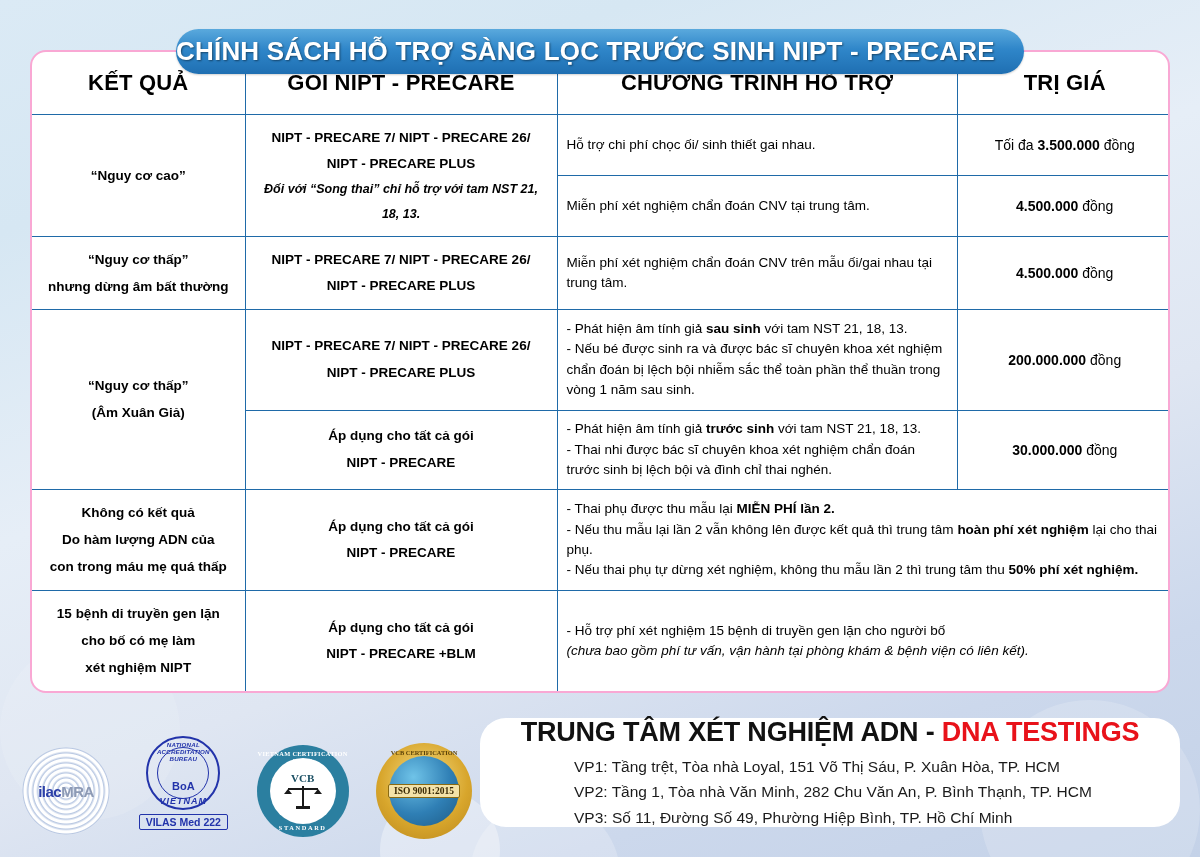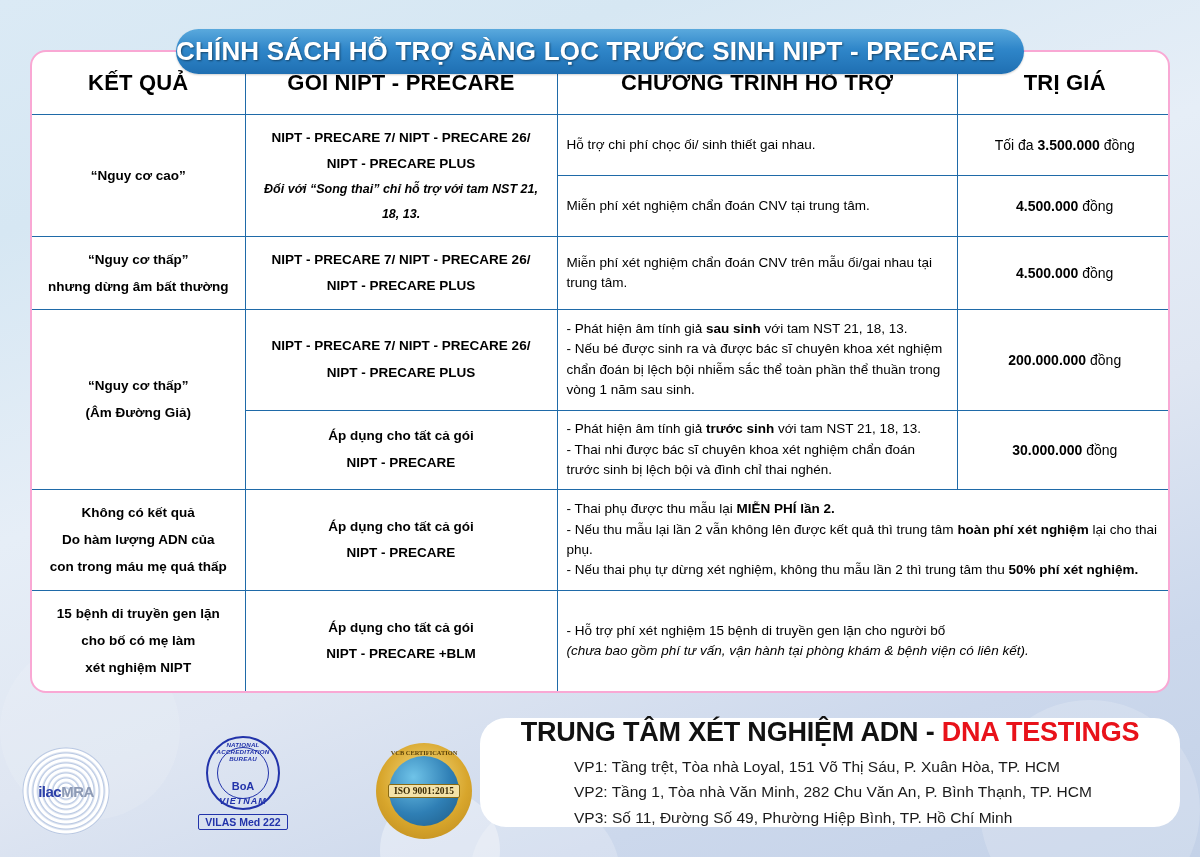--- a/index.html
+++ b/index.html
@@ -293,21 +293,21 @@
           <span class="ln">Miễn phí xét nghiệm chẩn đoán CNV trên mẫu ối/gai nhau tại trung tâm.</span>
         </td>
         <td class="cell-price">
           <span>4.500.000</span><span class="lead"> đồng</span>
         </td>
       </tr>
 
       <tr>
         <td class="cell-result" rowspan="2">
           <div>“Nguy cơ thấp”</div>
-          <div>(Âm Đường Giả)</div>
+          <div>(Âm Xuân Giả)</div>
         </td>
         <td class="cell-pkg">
           <div>NIPT - PRECARE 7/ NIPT - PRECARE 26/</div>
           <div>NIPT - PRECARE PLUS</div>
         </td>
         <td class="cell-prog">- Phát hiện âm tính giả <b>sau sinh</b> với tam NST 21, 18, 13.<br>- Nếu bé được sinh ra và được bác sĩ chuyên khoa xét nghiệm chẩn đoán bị lệch bội nhiễm sắc thể toàn phần thể thuần trong vòng 1 năm sau sinh.</td>
         <td class="cell-price">
           <span>200.000.000</span><span class="lead"> đồng</span>
         </td>
       </tr>
@@ -365,20 +365,34 @@
 
   <div class="logo logo-boa">
     <div class="boa-circle">
       <div class="boa-arc-top">NATIONAL ACCREDITATION BUREAU</div>
       <div class="boa-inner">BoA</div>
       <div class="boa-arc-bot">VIETNAM</div>
     </div>
     <div class="vilas-box">VILAS Med 222</div>
   </div>
 
+  <div class="logo logo-vcb">
+    <div class="vcb-arc-top">VIETNAM CERTIFICATION BODY</div>
+    <div class="vcb-inner">
+      <div class="vcb-label">VCB</div>
+      <svg width="40" height="26" viewBox="0 0 40 26">
+        <line x1="20" y1="2" x2="20" y2="22" stroke="#1a1a1a" stroke-width="2"></line>
+        <line x1="5" y1="5" x2="35" y2="5" stroke="#1a1a1a" stroke-width="2"></line>
+        <path d="M1 10 L9 10 L5 5 Z" fill="#1a1a1a"></path>
+        <path d="M31 10 L39 10 L35 5 Z" fill="#1a1a1a"></path>
+        <rect x="13" y="22" width="14" height="3" fill="#1a1a1a"></rect>
+      </svg>
+    </div>
+    <div class="vcb-arc-bot">STANDARD</div>
+  </div>
 
   <div class="logo logo-iso">
     <div class="iso-arc">VCB CERTIFICATION</div>
     <div class="iso-globe">
       <div class="iso-band">ISO 9001:2015</div>
     </div>
   </div>
 </div>
 
 <div class="footer-card">

